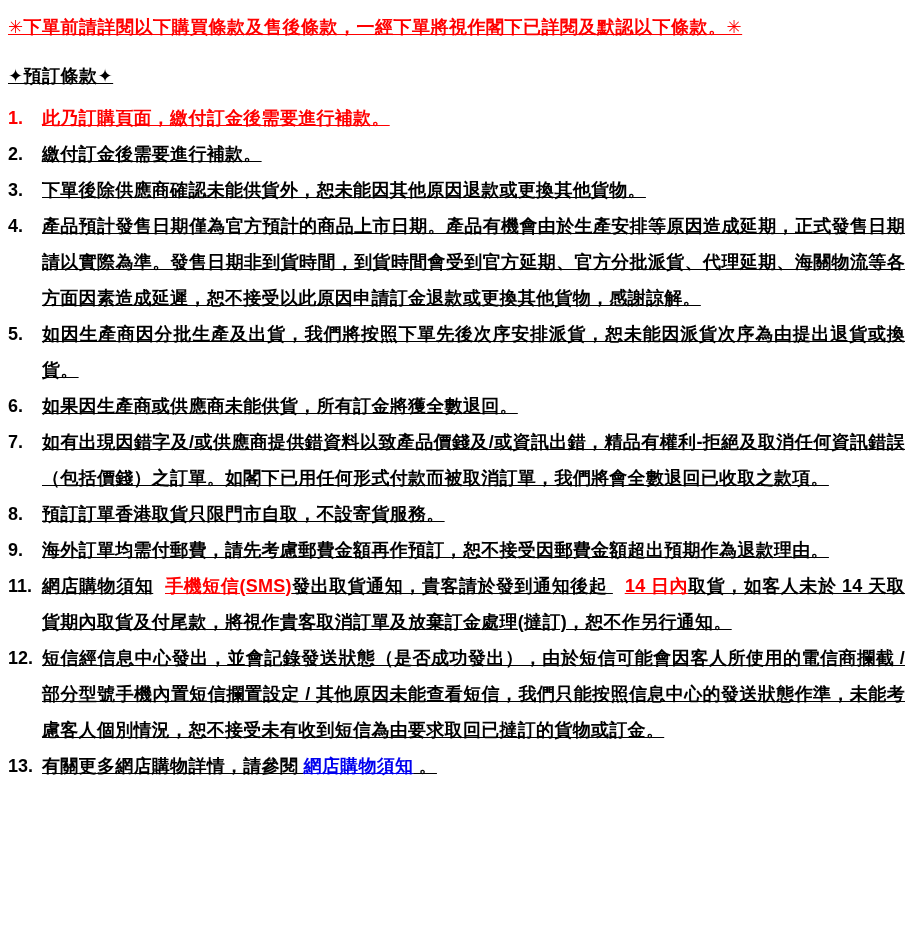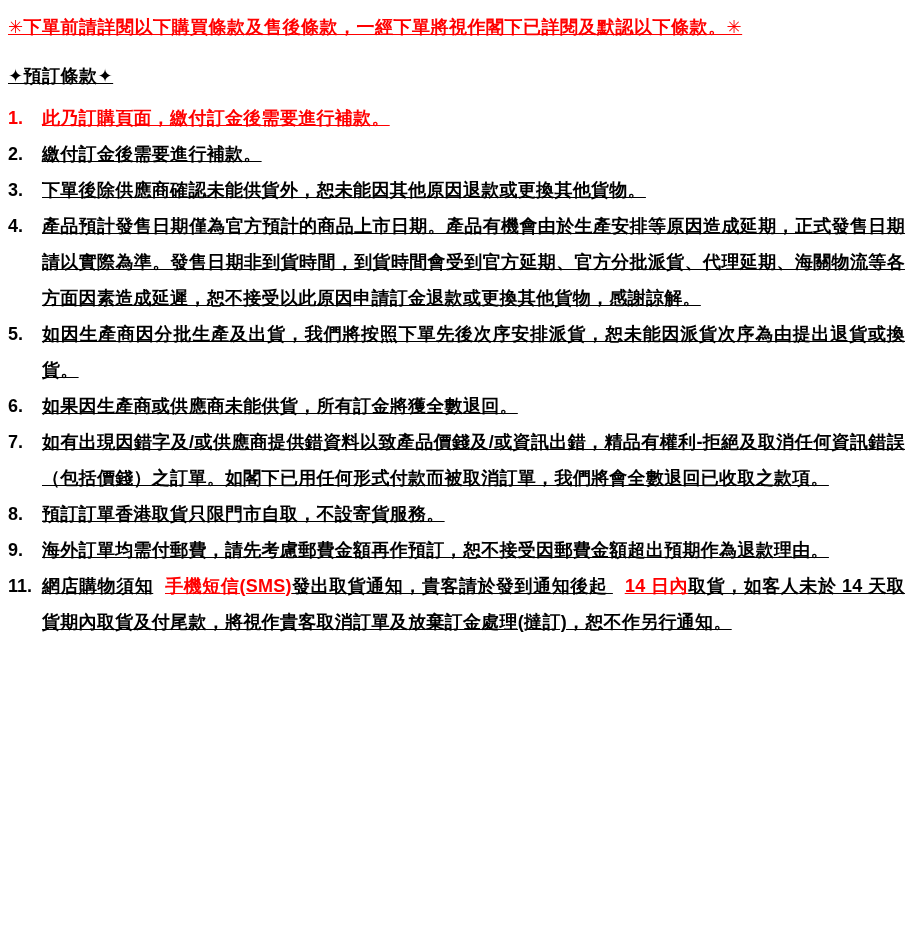--- a/index.html
+++ b/index.html
@@ -111,14 +111,22 @@
         <div class="term-text"><span>預訂訂單香港取貨只限門市自取，不設寄貨服務。</span></div>
       </div>
       <div class="term-row">
         <span class="term-num">9.</span>
         <div class="term-text"><span>海外訂單均需付郵費，請先考慮郵費金額再作預訂，恕不接受因郵費金額超出預期作為退款理由。</span></div>
       </div>
       <div class="term-row">
         <span class="term-num">11.</span>
         <div class="term-text"><span>網店購物須知</span><span class="highlight">手機短信(SMS)</span><span>發出取貨通知，貴客請於發到通知後起 </span><span class="highlight">14 日內</span><span>取貨，如客人未於 14 天取貨期內取貨及付尾款，將視作貴客取消訂單及放棄訂金處理(撻訂)，恕不作另行通知。</span></div>
       </div>
+      <div class="term-row">
+        <span class="term-num">12.</span>
+        <div class="term-text"><span>短信經信息中心發出，並會記錄發送狀態（是否成功發出），由於短信可能會因客人所使用的電信商攔截 / 部分型號手機內置短信攔置設定 / 其他原因未能查看短信，我們只能按照信息中心的發送狀態作準，未能考慮客人個別情況，恕不接受未有收到短信為由要求取回已撻訂的貨物或訂金。</span></div>
+      </div>
+      <div class="term-row">
+        <span class="term-num">13.</span>
+        <div class="term-text"><span>有關更多網店購物詳情，請參閱 </span><a class="link" href="#">網店購物須知</a><span> 。</span></div>
+      </div>
     </div>
 </div>
 
 </body></html>

